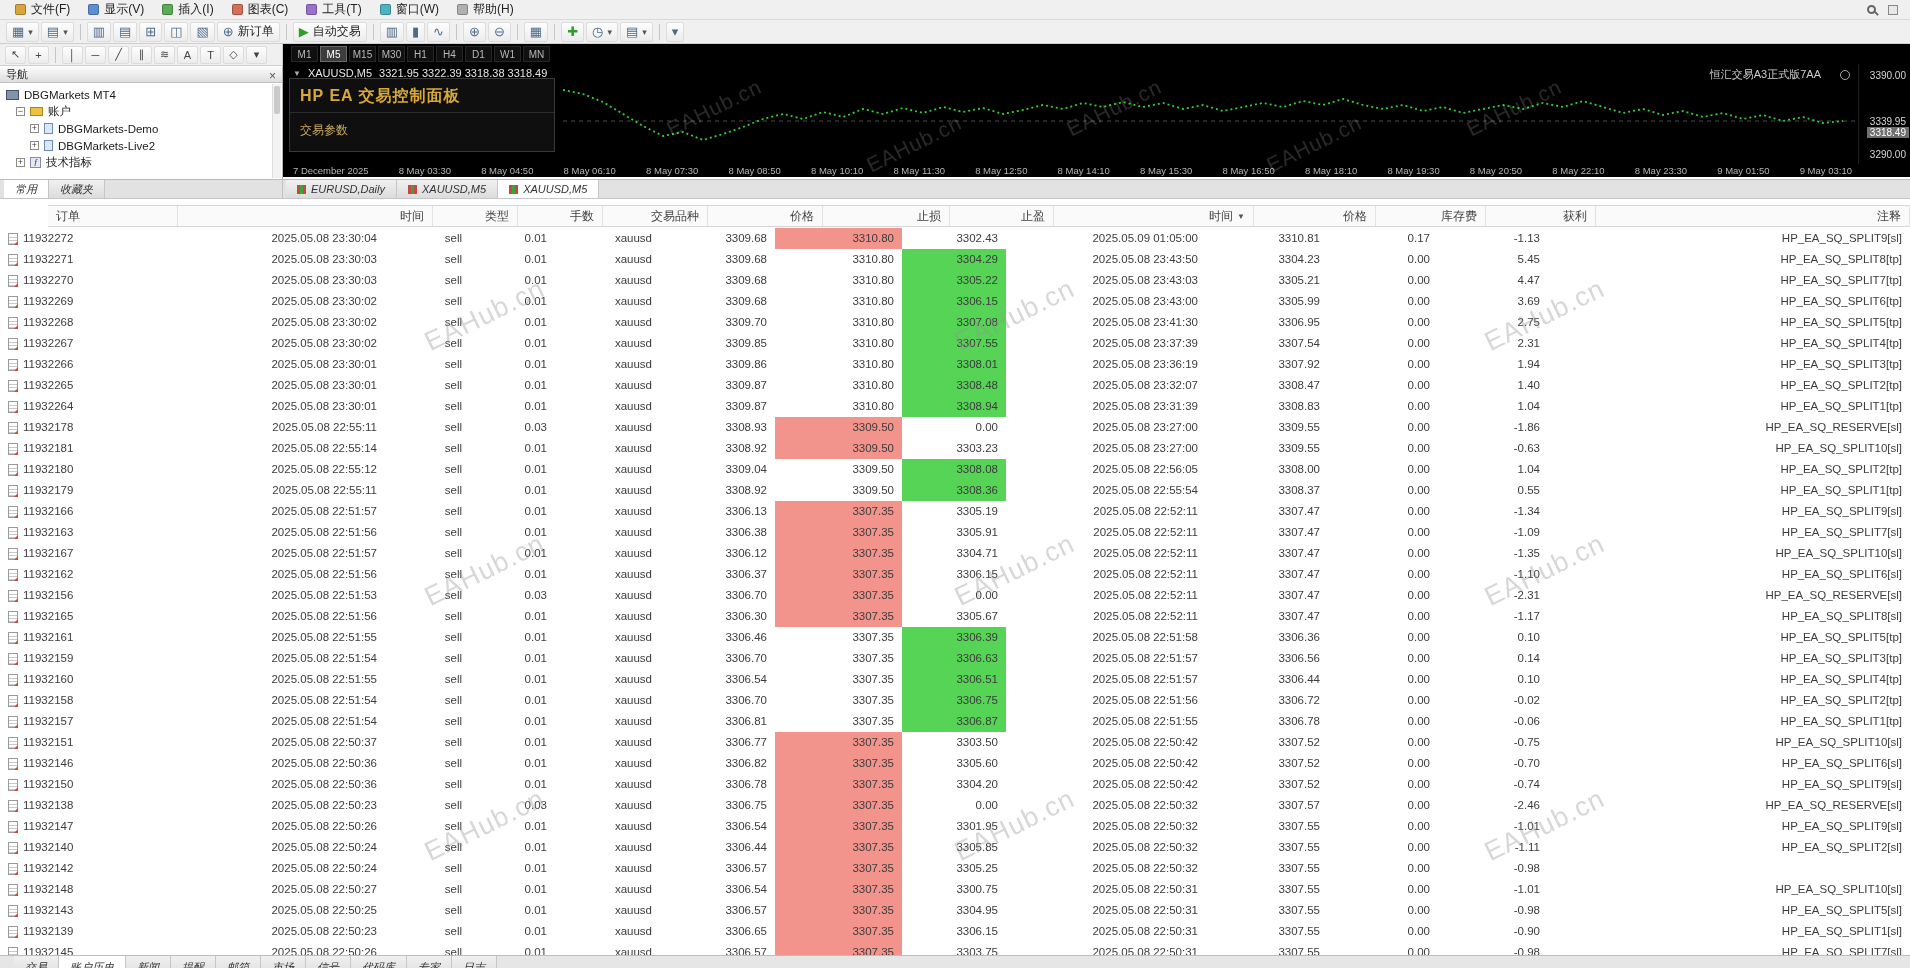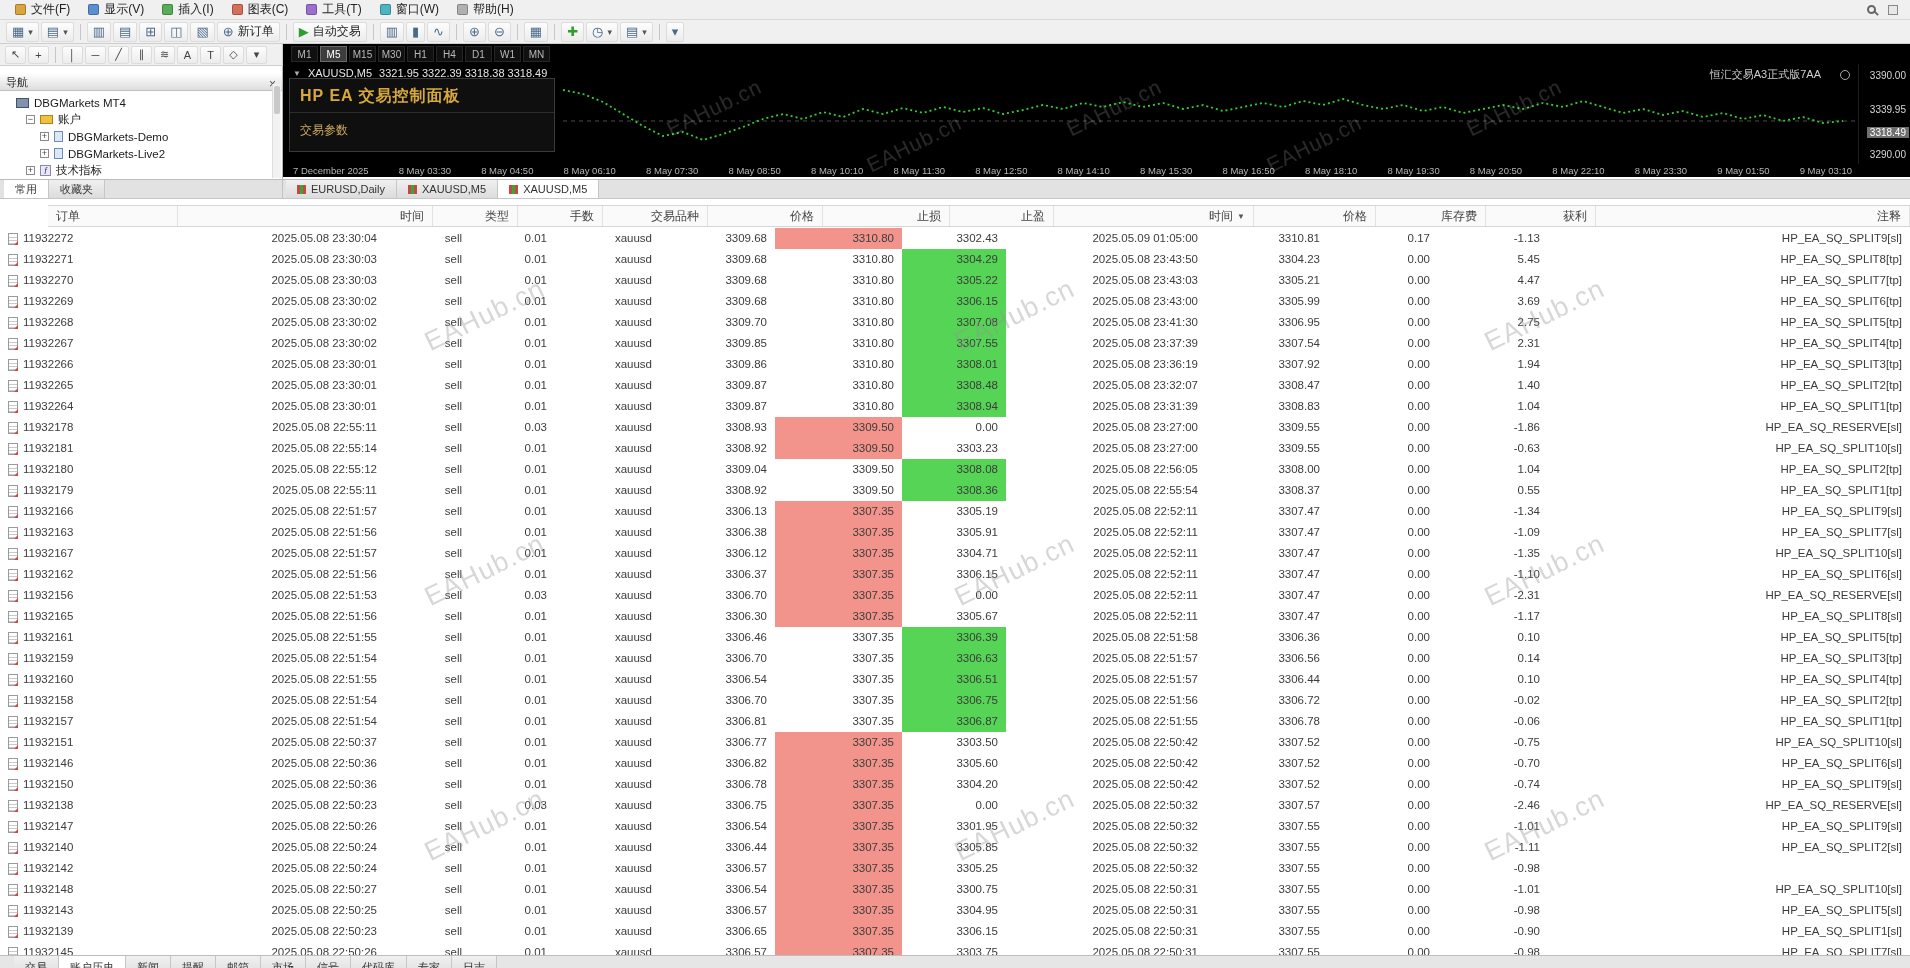--- a/index.html
+++ b/index.html
@@ -41,37 +41,37 @@
   .ea-title { color:#d8a93a; font-size:16px; font-weight:bold; padding:7px 10px 5px; border-bottom:1px solid #2c2c2c; letter-spacing:1px; }
   .ea-sub { color:#c9a85c; font-size:12px; padding:9px 10px; }
   .chart-svg { position:absolute; left:0; top:20px; width:1575px; height:104px; }
   .price-scale { position:absolute; right:0; top:20px; bottom:13px; width:52px; border-left:1px solid #1e1e1e; }
   .price-label { position:absolute; right:4px; color:#d8d8d8; font-size:10px; }
   .price-label.tag { background:#6f6f6f; color:#fff; padding:0 3px; right:1px; }
   .xaxis { position:absolute; left:10px; right:58px; bottom:1px; display:flex; justify-content:space-between; color:#b5b5b5; font-size:9.5px; white-space:nowrap; }
 
   
   .navigator { position:absolute; top:66px; left:0; width:283px; height:113px; background:#fff; border-right:1px solid #b5b5b5; overflow:hidden; }
-  .nav-title { height:17px; background:linear-gradient(#fdfdfd,#dedede); border-bottom:1px solid #c0c0c0; display:flex; justify-content:space-between; align-items:flex-end; padding:0 6px; font-size:11px; color:#222;margin-top:8px; }
+  .nav-title { height:17px; background:linear-gradient(#fdfdfd,#dedede); border-bottom:1px solid #c0c0c0; display:flex; justify-content:space-between; align-items:flex-end; padding:0 6px; font-size:11px; color:#222; }
   .nav-close { color:#555; font-size:12px; line-height:1; }
-  .nav-tree { padding:3px 0 0 16px; }
+  .nav-tree { padding:3px 0 0 6px; }
   .nav-row { height:17px; display:flex; align-items:center; gap:5px; font-size:11.5px; color:#1a1a1a; white-space:nowrap; }
   .tree-box { width:9px; height:9px; border:1px solid #8a8a8a; background:#fff; font-size:9px; line-height:7px; text-align:center; color:#444; flex:none; }
   .ico-pc { width:13px; height:10px; background:#8193ab; border:1px solid #44506a; flex:none; }
   .ico-folder { width:13px; height:9px; background:#f0c040; border:1px solid #a8841f; flex:none; }
   .ico-acc { width:9px; height:11px; background:#dce8f8; border:1px solid #6a8ab8; flex:none; }
   .ico-fx { width:11px; height:11px; background:#e8e8f4; border:1px solid #8888b0; color:#448; font-size:9px; line-height:10px; text-align:center; font-style:italic; flex:none; }
   .nav-scroll { position:absolute; right:1px; top:18px; bottom:1px; width:9px; background:#f2f2f2; border-left:1px solid #ddd; }
   .nav-thumb { position:absolute; top:2px; left:1px; width:6px; height:28px; background:#c9c9c9; border-radius:2px; }
 
   
   .tabs-strip { position:absolute; top:179px; left:0; right:0; height:20px; background:#e2e2e2; border-top:1px solid #bcbcbc; border-bottom:1px solid #c6c6c6; display:flex; }
   .nav-tabs { width:283px; display:flex; padding-left:4px; border-right:1px solid #c0c0c0; }
   .chart-tabs { display:flex; padding-left:3px; }
-  .tab { display:flex; align-items:center; gap:5px; padding:0 11px; font-size:11px; color:#333; border-right:1px solid #c6c6c6; background:linear-gradient(#f0f0f0,#dcdcdc); cursor:default; }
+  .tab { display:flex; align-items:center; gap:5px; padding:0 11px; font-size:11px; color:#333; border-right:1px solid #c6c6c6; background:linear-gradient(#f0f0f0,#dcdcdc); cursor:default;font-style:italic; }
   .tab.active { background:#fff; }
   .tab-ico { width:9px; height:9px; flex:none; background:linear-gradient(90deg,#c44 0 3px,#3a3 3px 6px,#c44 6px 9px); }
 
   
   .terminal { position:absolute; top:199px; left:0; right:0; bottom:0; background:#fff; overflow:hidden; }
   .thead { position:absolute; top:6px; left:0; right:0; height:22px; display:flex; background:#fafafa; border-top:1px solid #d6d6d6; border-bottom:1px solid #d6d6d6;margin-left:48px; }
   .th { display:flex; align-items:center; justify-content:flex-end; gap:4px; padding:0 8px; font-size:12px; color:#444; border-right:1px solid #e2e2e2; white-space:nowrap; }
   .th.left { justify-content:flex-start; }
   .sort-ico { font-size:8px; color:#555; }
   .rows { position:absolute; top:29px; left:0; right:0; bottom:0; overflow:hidden; }
@@ -277,21 +277,21 @@
     <div class="ea-sub">交易参数</div>
   </div>
 
   <svg class="chart-svg" viewBox="0 0 1575 104" preserveasp="" ectratio="none">
     <line x1="280" y1="57" x2="1575" y2="57" stroke="#4a4a4a" stroke-dasharray="4 4" stroke-width="1"></line>
     <path d="M280,26 L300,30 L320,38 L340,50 L360,62 L380,72 L400,68 L420,76 L440,70 L460,63 L480,55 L500,50 L520,55 L540,48 L560,53 L580,45 L600,50 L620,44 L640,49 L660,43 L680,48 L700,44 L720,50 L740,46 L760,41 L780,45 L800,39 L820,43 L840,38 L860,43 L880,39 L900,45 L920,41 L940,47 L960,43 L980,39 L1000,43 L1020,37 L1040,41 L1060,35 L1080,41 L1100,45 L1120,41 L1140,47 L1160,43 L1180,49 L1200,45 L1220,41 L1240,45 L1260,39 L1280,43 L1300,37 L1320,43 L1340,49 L1360,45 L1380,51 L1400,47 L1420,53 L1440,49 L1460,55 L1480,51 L1500,57 L1520,53 L1540,59 L1560,57" fill="none" stroke="#2fd12f" stroke-width="1.8" stroke-dasharray="2 3"></path>
   </svg>
 
   <div class="price-scale">
       <span class="price-label" style="top: 6px;">3390.00</span>
-      <span class="price-label" style="top: 40px;">3339.95</span>
+      <span class="price-label" style="top: 52px;">3339.95</span>
       <span class="price-label tag" style="top: 63px;">3318.49</span>
       <span class="price-label" style="top: 85px;">3290.00</span>
     </div>
   <div class="xaxis">
       <span>7 December 2025</span>
       <span>8 May 03:30</span>
       <span>8 May 04:50</span>
       <span>8 May 06:10</span>
       <span>8 May 07:30</span>
       <span>8 May 08:50</span>

